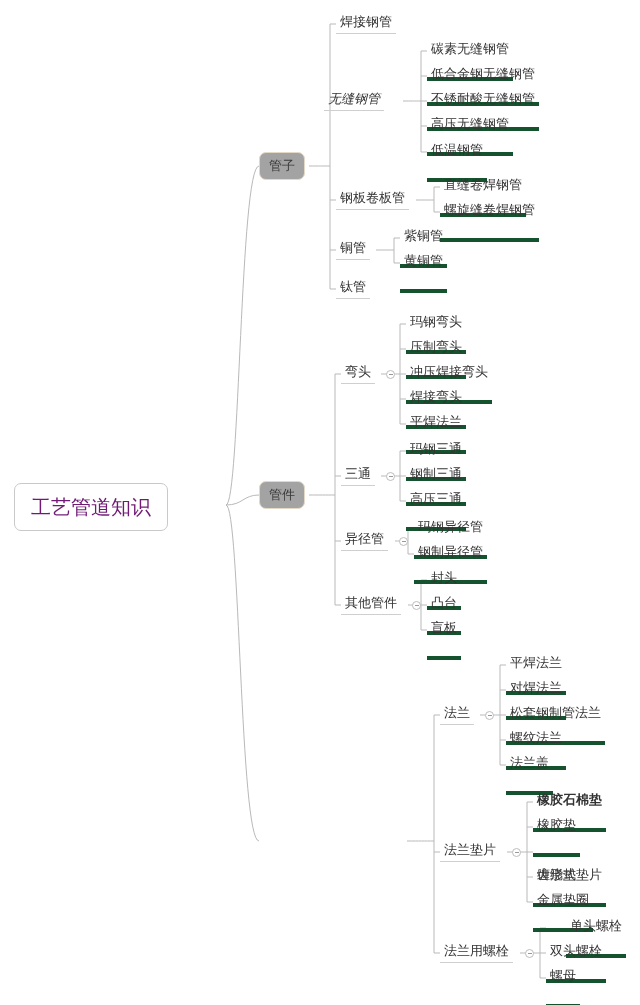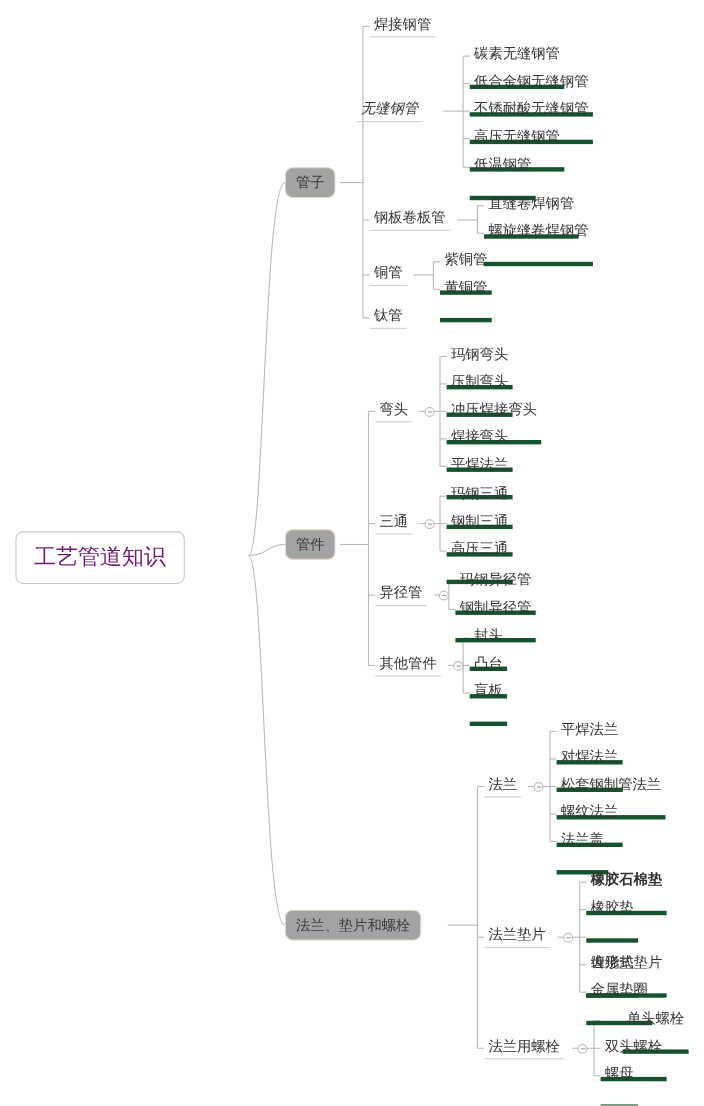--- a/index.html
+++ b/index.html
@@ -291,23 +291,20 @@
   <div class="node n-l3" style="left:427px; top:568px;">
     <span>封头</span>
   </div>
   <div class="node n-l3" style="left:427px; top:593px;">
     <span>凸台</span>
   </div>
   <div class="node n-l3" style="left:427px; top:618px;">
     <span>盲板</span>
   </div>
 
-  <div class="node n-l1" style="left:259px; top:827px;">
-    <span>法兰、垫片和螺栓</span>
-  </div>
 
   <div class="node n-l2" style="left:440px; top:703px;">
     <span>法兰</span>
   </div>
   <div class="node n-l3" style="left:506px; top:653px;">
     <span>平焊法兰</span>
   </div>
   <div class="node n-l3" style="left:506px; top:678px;">
     <span>对焊法兰</span>
   </div>

